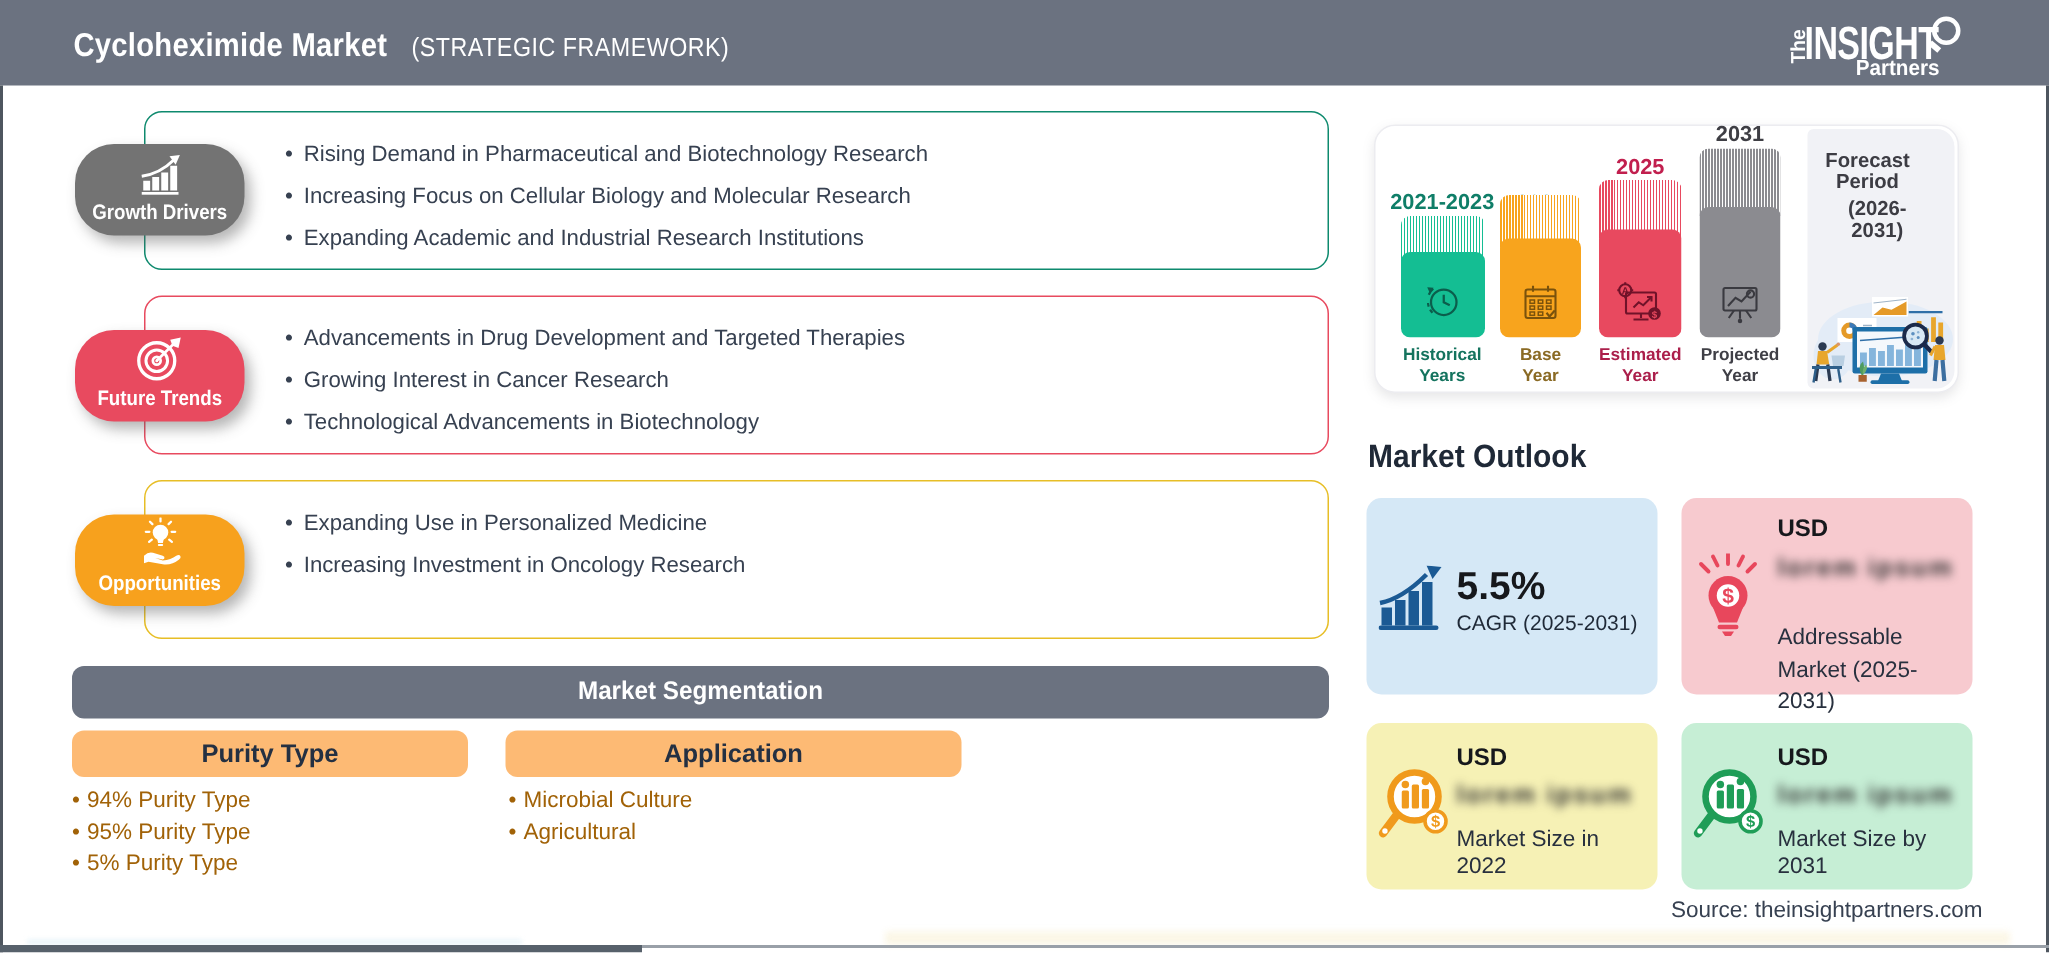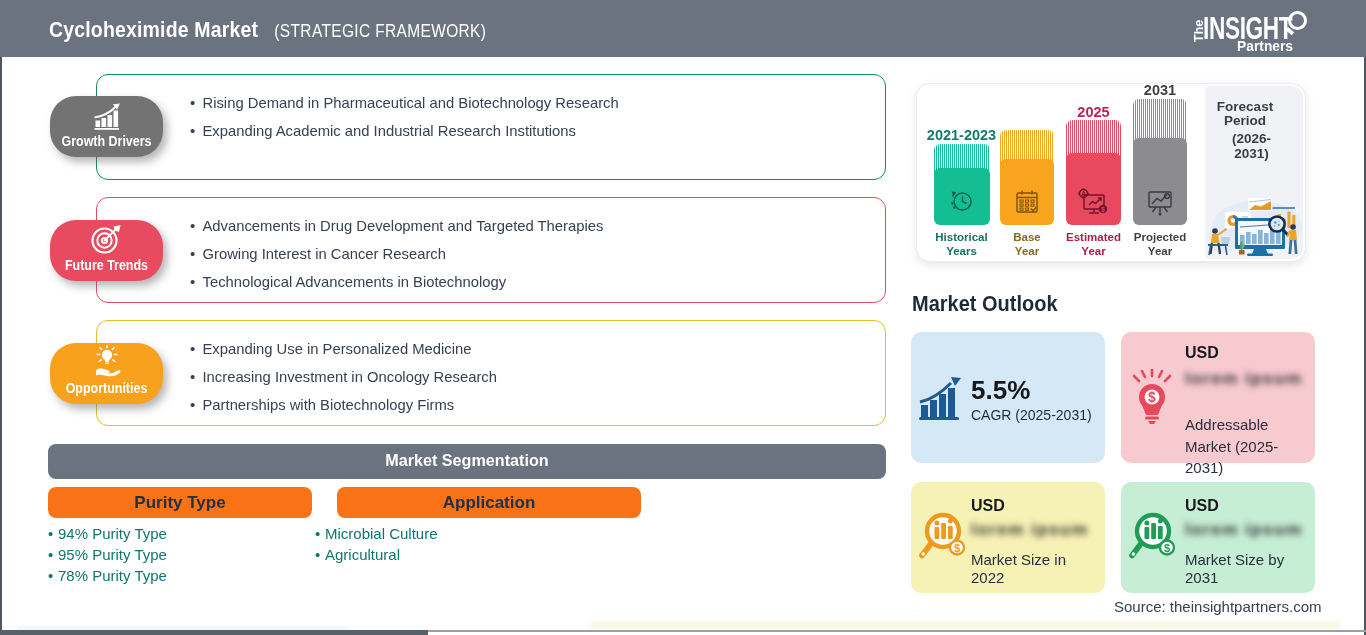--- a/index.html
+++ b/index.html
@@ -27,28 +27,28 @@
   #list1 { top:89px; } #list2 { top:212px; } #list3 { top:335px; }
   
   .badge { left:50px; width:113px; height:61px; border-radius:26px; box-shadow:4px 5px 9px rgba(90,90,90,0.45); color:#fff; text-align:center; }
   #badge1 { top:96px;  background:#737373; }
   #badge2 { top:220px; background:#E84A5F; }
   #badge3 { top:343px; background:#F7A11D; }
   .badge .cap { position:absolute; left:0; right:0; top:37px; font-size:14px; font-weight:bold; transform:scaleX(0.89); }
   .badge svg { position:absolute; left:50%; transform:translateX(-50%); top:6px; }
   
   #segbar { left:48px; top:443.5px; width:838px; height:35px; background:#6B7280; border-radius:8px; color:#fff; font-size:17px; font-weight:bold; text-align:center; line-height:33px; }
-  .pill { top:487px; height:31px; background:#f97316; border-radius:8px; text-align:center; font-size:17px; font-weight:bold; color:#243042; line-height:31px; }
+  .pill { top:487px; height:31px; background:#fdba74; border-radius:8px; text-align:center; font-size:17px; font-weight:bold; color:#243042; line-height:31px; }
   #pill1 { left:48px; width:264px; }
   #pill2 { left:337px; width:304px; }
   .slist { list-style:none; }
-  .slist li { position:relative; padding-left:10px; font-size:15px; line-height:21px; color:#0f766e; }
+  .slist li { position:relative; padding-left:10px; font-size:15px; line-height:21px; color:#a16207; }
   .slist li:before { content:"\2022"; position:absolute; left:0; top:0; font-size:15px; }
   #slist1 { left:48px;  top:522.5px; }
-  #slist2 { left:315px; top:522.5px; }
+  #slist2 { left:339px; top:522.5px; }
   
   #ccard { left:916px; top:83px; width:390px; height:179px; background:#fff; border:1px solid #ECECF0; border-radius:14px; box-shadow:0 3px 8px rgba(120,120,130,0.18); }
   #fpanel { left:1205px; top:86px; width:98px; height:173px; background:#F1F2F6; border-radius:4px 12px 12px 4px; }
   #ftext { left:1205px; top:99.5px; width:80px; text-align:center; font-size:13.5px; font-weight:bold; color:#3C3C43; line-height:14.2px; }
   #ftext .yrs { margin-top:4.5px; padding-left:13px; }
   .bar { border-radius:6px; overflow:hidden; background:#fff; }
   .stripes { position:absolute; left:0; top:0; width:100%; }
   .solid { position:absolute; left:0; bottom:0; width:100%; border-radius:6px 6px 0 0; }
   #bar1 { left:933.5px; top:144px; width:56px; height:81px; }
   #bar2 { left:1000px; top:130px; width:54px; height:95px; }
@@ -98,31 +98,31 @@
   <div id="logo-partners" class="abs">Partners</div>
   <div id="logo-circle" class="abs"></div>
   <div id="logo-tail" class="abs"></div>
 
   <div id="box1" class="abs box"></div>
   <div id="box2" class="abs box"></div>
   <div id="box3" class="abs box"></div>
 
   <ul id="list1" class="abs blist">
     <li>Rising Demand in Pharmaceutical and Biotechnology Research</li>
+    <li>Increasing Focus on Cellular Biology and Molecular Research</li>
     <li>Expanding Academic and Industrial Research Institutions</li>
   </ul>
   <ul id="list2" class="abs blist">
     <li>Advancements in Drug Development and Targeted Therapies</li>
     <li>Growing Interest in Cancer Research</li>
     <li>Technological Advancements in Biotechnology</li>
   </ul>
   <ul id="list3" class="abs blist">
     <li>Expanding Use in Personalized Medicine</li>
     <li>Increasing Investment in Oncology Research</li>
-    <li>Partnerships with Biotechnology Firms</li>
   </ul>
 
   <div id="badge1" class="abs badge">
     <svg width="31" height="28" viewBox="0 0 31 28" style="top:7px;">
       <rect x="4" y="17.5" width="4.6" height="6.5" fill="#fff"></rect>
       <rect x="10" y="15" width="4.6" height="9" fill="#fff"></rect>
       <rect x="16" y="12" width="4.6" height="12" fill="#fff"></rect>
       <rect x="22" y="7.5" width="4.6" height="16.5" fill="#fff"></rect>
       <rect x="3" y="25" width="24.5" height="1.8" fill="#fff"></rect>
       <path d="M3,14.5 C10,13.5 18,10 24.5,3.5" stroke="#fff" stroke-width="2" fill="none"></path>
@@ -153,21 +153,21 @@
     </svg>
     <div class="cap">Opportunities</div>
   </div>
 
   <div id="segbar" class="abs"><span style="display:inline-block; transform:scaleX(0.95);">Market Segmentation</span></div>
   <div id="pill1" class="abs pill">Purity Type</div>
   <div id="pill2" class="abs pill">Application</div>
   <ul id="slist1" class="abs slist">
     <li>94% Purity Type</li>
     <li>95% Purity Type</li>
-    <li>78% Purity Type</li>
+    <li>5% Purity Type</li>
   </ul>
   <ul id="slist2" class="abs slist">
     <li>Microbial Culture</li>
     <li>Agricultural</li>
   </ul>
 
   <div id="ccard" class="abs"></div>
   <div id="fpanel" class="abs"></div>
   <div id="ftext" class="abs">Forecast<br>Period<div class="yrs">(2026-2031)</div></div>
 

